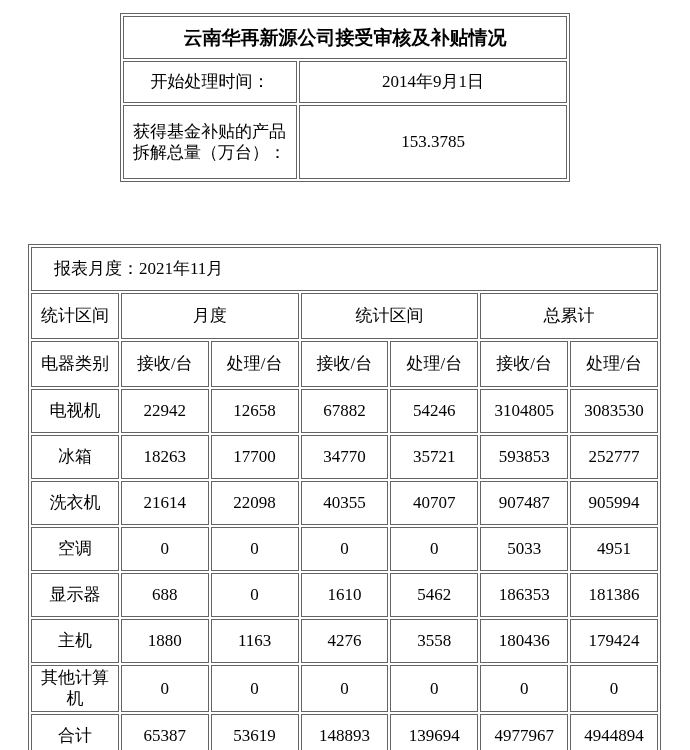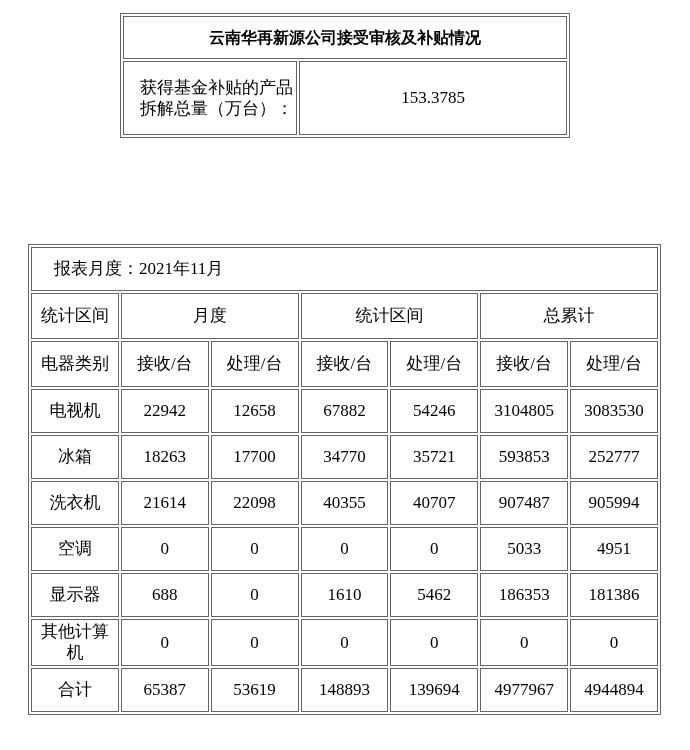--- a/index.html
+++ b/index.html
@@ -35,28 +35,28 @@
     position: absolute;
     left: 120px;
     top: 13px;
     width: 450px;
     table-layout: fixed;
   }
   .summary-table col.c1 { width: 174px; }
   .summary-table .title-cell {
     height: 39px;
     font-weight: bold;
-    font-size: 16px;
+    font-size: 19px;
   }
   .summary-table .row-time  td { height: 38px; }
   .summary-table .row-audit td { height: 39px; }
   .summary-table .row-total td { height: 70px; }
   .summary-table .label-left {
     text-align: left;
-    padding-left: 16px;
+    padding-left: 9px;
     padding-right: 3px;
   }
   
   .report-table {
     position: absolute;
     left: 28px;
     top: 244px;
     width: 633px;
     table-layout: fixed;
   }
@@ -77,20 +77,24 @@
 
   <table class="summary-table">
     <colgroup>
         <col class="c1">
         <col class="c2">
       </colgroup>
     <tbody>
         <tr class="row-title">
       <td colspan="2" class="title-cell">云南华再新源公司接受审核及补贴情况</td>
     </tr>
+    <tr class="row-time">
+      <td>开始处理时间：</td>
+      <td>2014年9月1日</td>
+    </tr>
     <tr class="row-total">
       <td class="label-left">获得基金补贴的产品拆解总量（万台）：</td>
       <td>153.3785</td>
     </tr>
   </tbody>
     </table>
 
   <table class="report-table">
     <colgroup>
       <col>
@@ -160,20 +164,29 @@
     <tr class="data-row">
       <td>显示器</td>
       <td>688</td>
       <td>0</td>
       <td>1610</td>
       <td>5462</td>
       <td>186353</td>
       <td>181386</td>
     </tr>
     <tr class="data-row">
+      <td>主机</td>
+      <td>1880</td>
+      <td>1163</td>
+      <td>4276</td>
+      <td>3558</td>
+      <td>180436</td>
+      <td>179424</td>
+    </tr>
+    <tr class="data-row">
       <td>其他计算机</td>
       <td>0</td>
       <td>0</td>
       <td>0</td>
       <td>0</td>
       <td>0</td>
       <td>0</td>
     </tr>
     <tr class="data-row">
       <td>合计</td>

